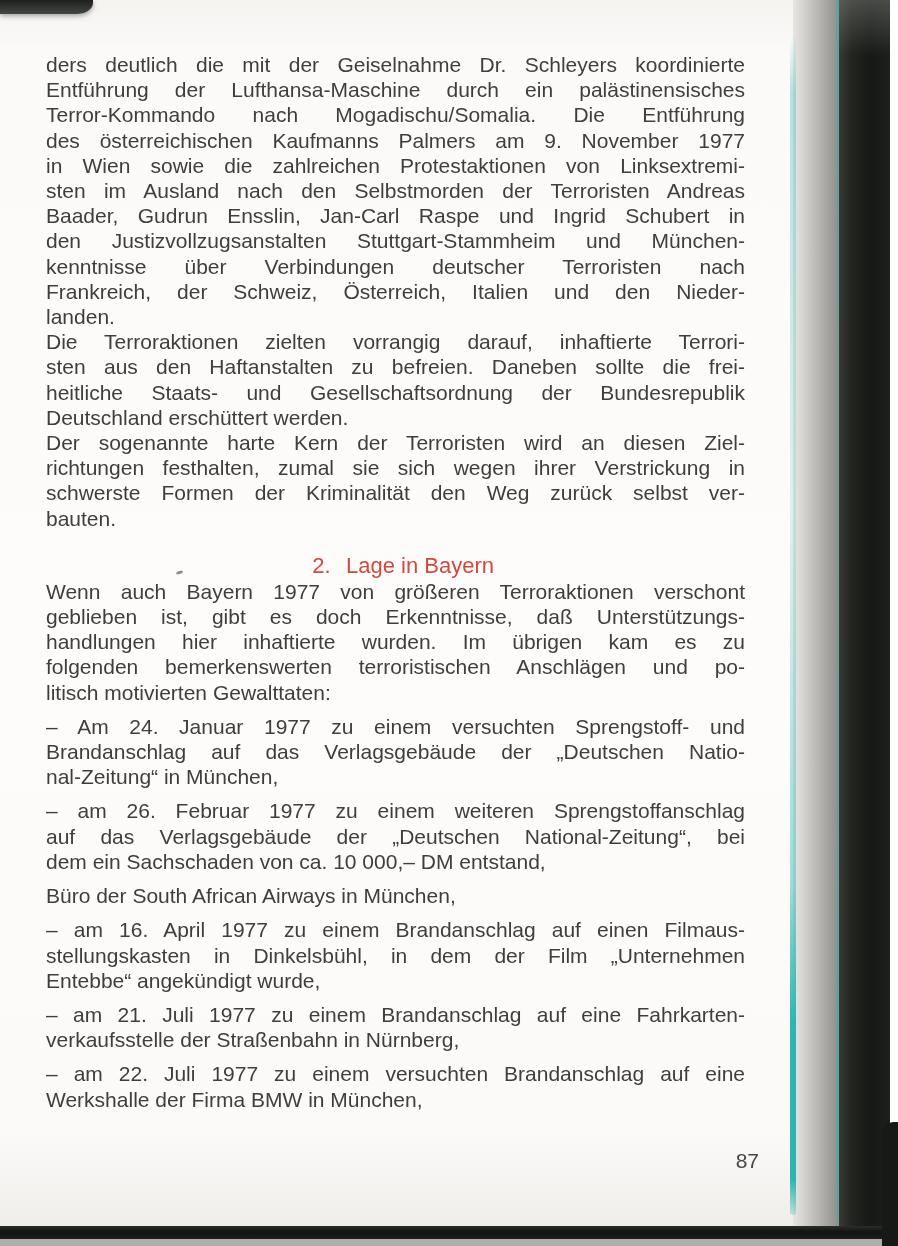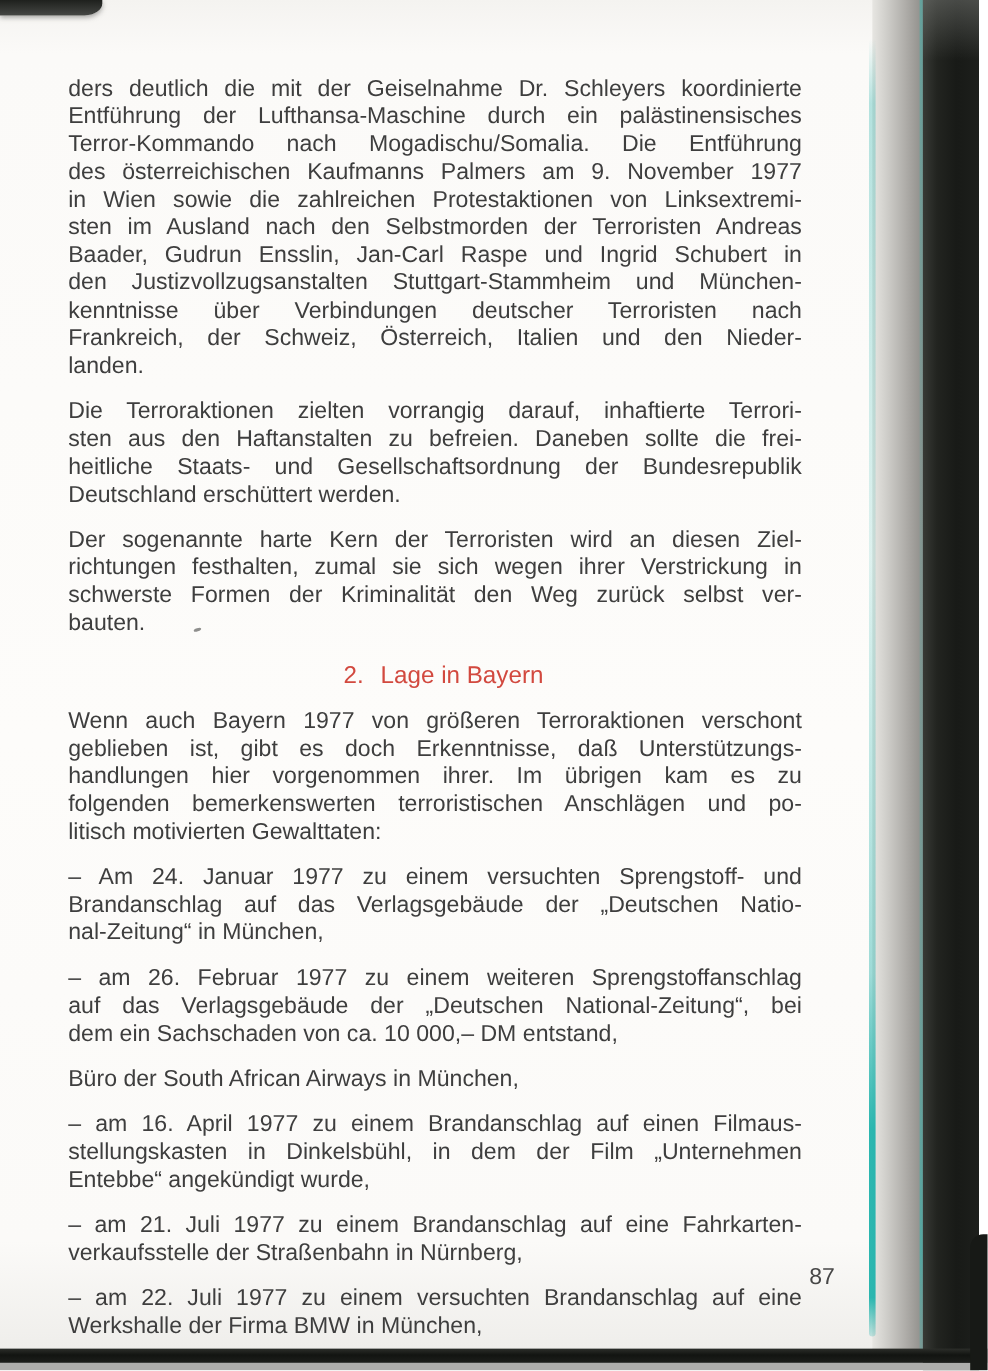--- a/index.html
+++ b/index.html
@@ -11,21 +11,21 @@
   
   .book-page {
     position:absolute; left:0; top:0; width:795px; height:1226px;
     background:linear-gradient(180deg,#f4f3f0 0%,#fbfaf8 4%,#fdfcfa 55%,#fbfaf8 92%,#efeeeb 100%);
   }
   
   .text-column {
     position:absolute; left:46px; top:52px; width:699px;
     font-size:21px; line-height:25.2px; color:#3e3e3e;
   }
-  .block { margin:16px; }
+  .block { margin:0; }
   .block.list-item { margin-top:9px; }
   .line { text-align:justify; text-align-last:justify; }
   .line.last { text-align-last:left; }
   .heading {
     margin-top:22px; margin-bottom:0;
     font-weight:normal; font-size:22px; line-height:26px;
     color:var(--heading-color,#d2493f);
     text-align:center;
   }
   .h-num { display:inline-block; width:49px; }
@@ -123,21 +123,21 @@
       <div class="block paragraph">
         <div class="line">Der sogenannte harte Kern der Terroristen wird an diesen Ziel-</div>
         <div class="line">richtungen festhalten, zumal sie sich wegen ihrer Verstrickung in</div>
         <div class="line">schwerste Formen der Kriminalität den Weg zurück selbst ver-</div>
         <div class="line last">bauten.</div>
       </div>
       <div class="block heading"><span class="h-num">2.</span><span>Lage in Bayern</span></div>
       <div class="block paragraph">
         <div class="line">Wenn auch Bayern 1977 von größeren Terroraktionen verschont</div>
         <div class="line">geblieben ist, gibt es doch Erkenntnisse, daß Unterstützungs-</div>
-        <div class="line">handlungen hier vorgenommen ihrer. Im übrigen kam es zu</div>
+        <div class="line">handlungen hier inhaftierte wurden. Im übrigen kam es zu</div>
         <div class="line">folgenden bemerkenswerten terroristischen Anschlägen und po-</div>
         <div class="line last">litisch motivierten Gewalttaten:</div>
       </div>
       <div class="block list-item">
         <div class="line">– Am 24. Januar 1977 zu einem versuchten Sprengstoff- und</div>
         <div class="line">Brandanschlag auf das Verlagsgebäude der „Deutschen Natio-</div>
         <div class="line last">nal-Zeitung“ in München,</div>
       </div>
       <div class="block list-item">
         <div class="line">– am 26. Februar 1977 zu einem weiteren Sprengstoffanschlag</div>

